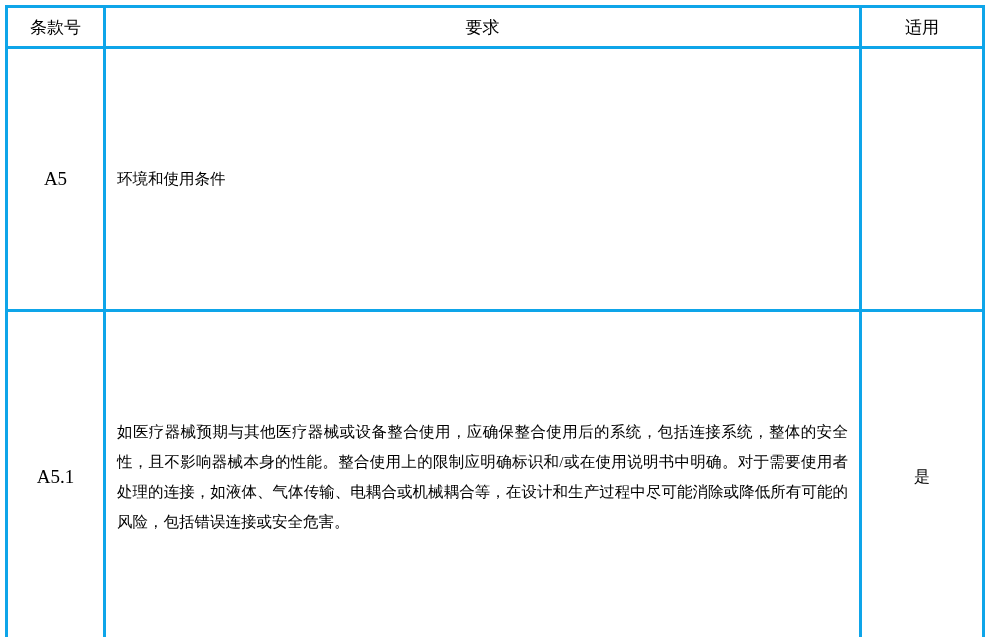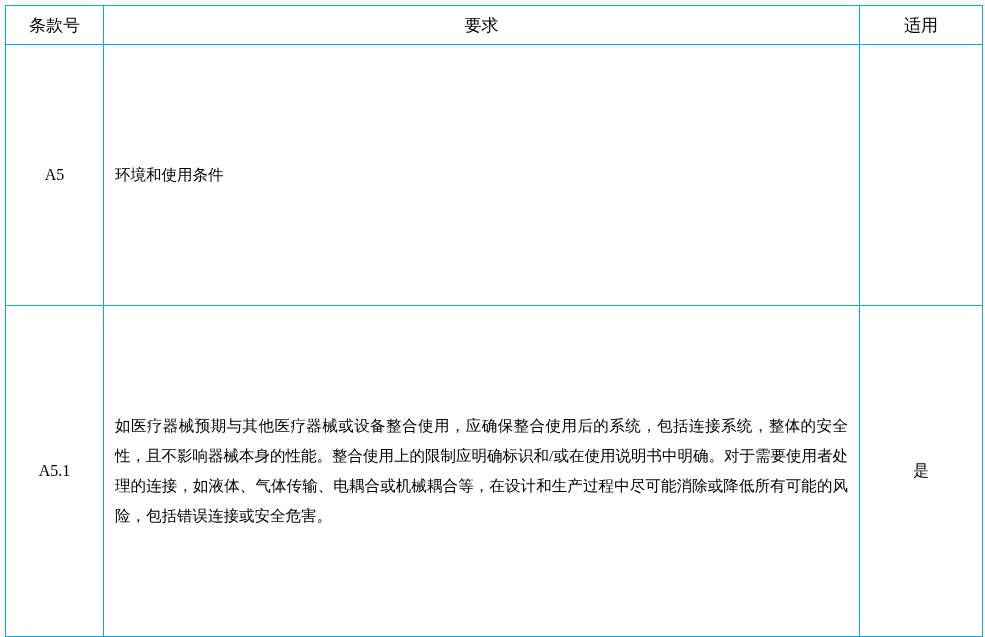--- a/index.html
+++ b/index.html
@@ -20,38 +20,38 @@
     height: 637px;
     box-sizing: border-box;
   }
   table.req-table {
     border-collapse: collapse;
     table-layout: fixed;
     width: 977px;
     margin: 5px 0 0 5px;
   }
   table.req-table td, table.req-table th {
-    border: 1px solid #0ea5e9;
+    border: 3px solid #0ea5e9;
     padding: 0;
     vertical-align: middle;
     font-weight: normal;
   }
   col.col-clause { width: 98px; }
   col.col-req    { width: 756px; }
   col.col-apply  { width: 123px; }
 
   thead td {
     height: 38px;
     text-align: center;
     font-size: 17px;
     font-family: "Liberation Sans", "DejaVu Sans", sans-serif;
   }
   .clause-cell {
     text-align: center;
-    font-size: 16px;
+    font-size: 19px;
     font-family: "Liberation Serif", "DejaVu Serif", serif;
   }
   .apply-cell {
     text-align: center;
     font-size: 16px;
   }
   .req-cell {
     padding: 0 14px;
     font-size: 15.5px;
     line-height: 1.95;

